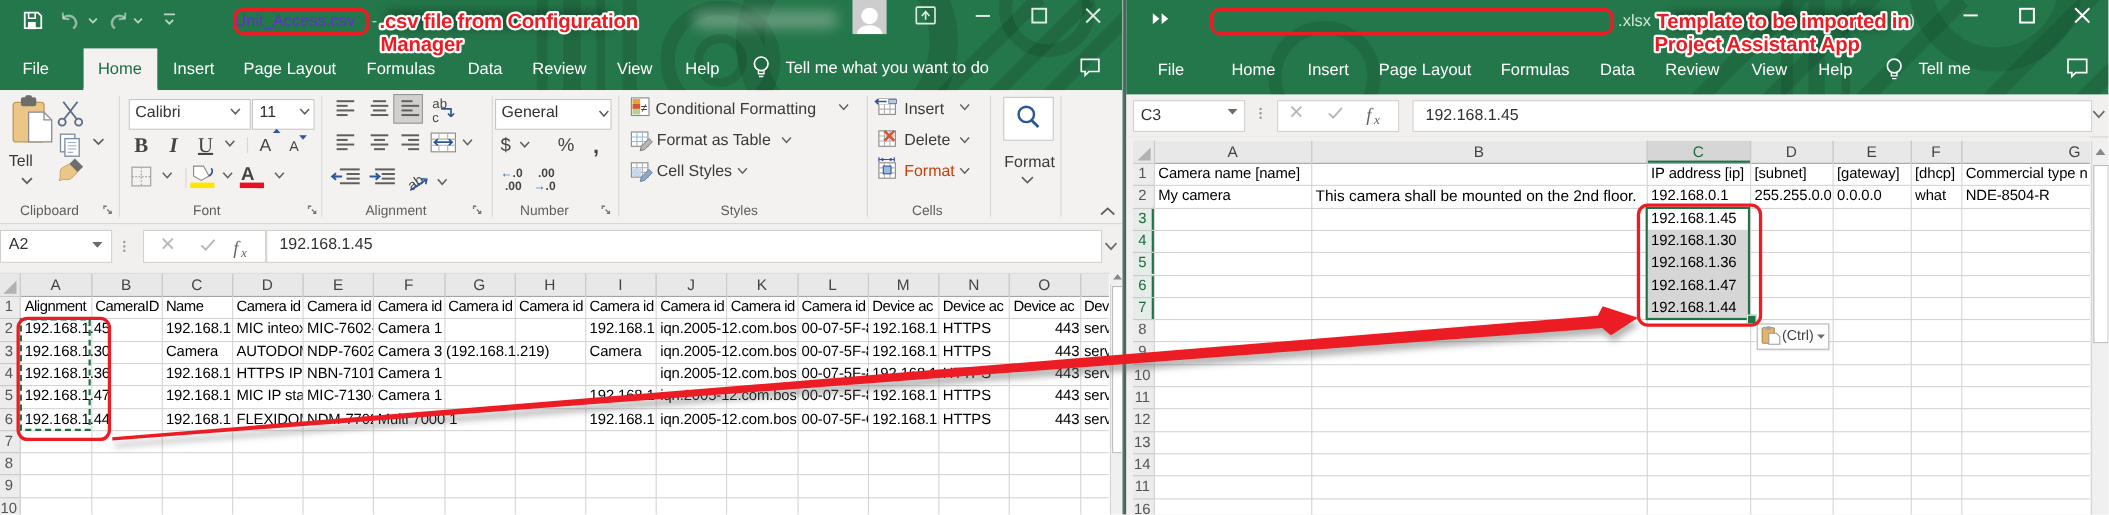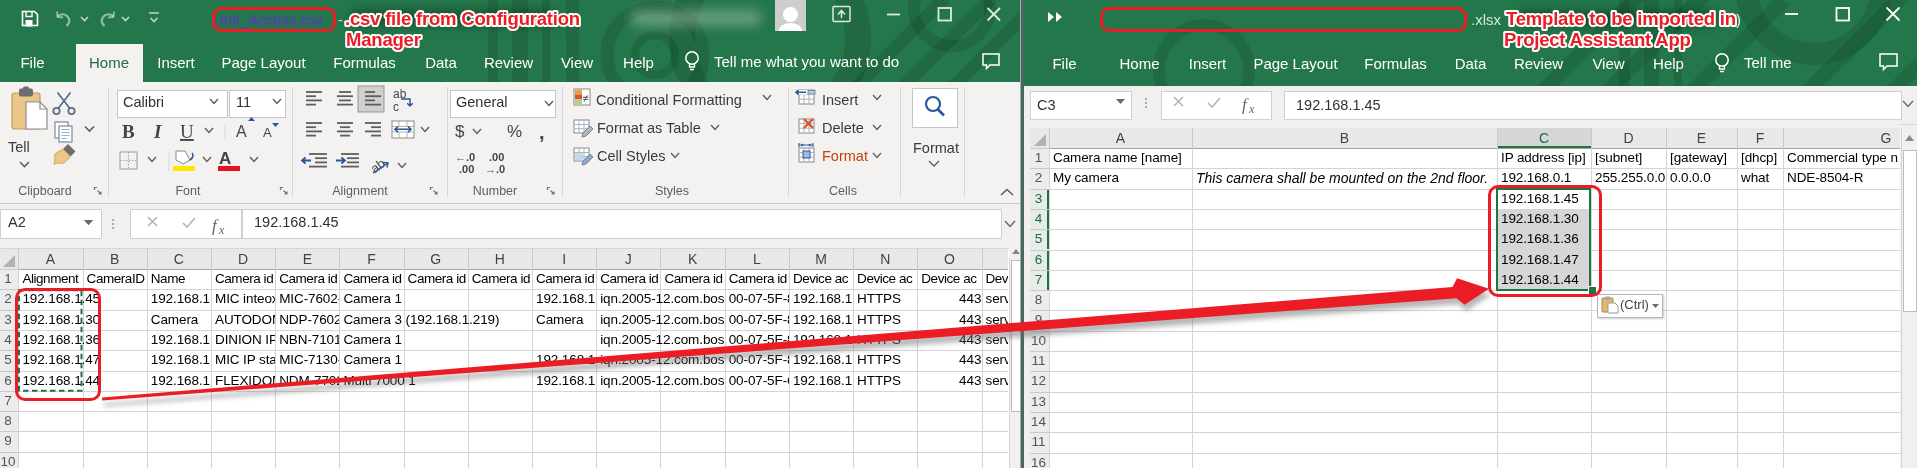--- a/index.html
+++ b/index.html
@@ -470,21 +470,21 @@
 <div class="ab" style="left:343.4px;top:309.6px;width:168px;height:20.3px;overflow:hidden;font-size:13.5px;letter-spacing:-0.1px;line-height:20.3px;white-space:nowrap;color:#000;">Camera 3 (192.168.1.219)</div>
 <div class="ab" style="left:536.0px;top:309.6px;width:60px;height:20.3px;overflow:hidden;font-size:13.5px;letter-spacing:-0.1px;line-height:20.3px;white-space:nowrap;color:#000;">Camera</div>
 <div class="ab" style="left:600.2px;top:309.6px;width:124px;height:20.3px;overflow:hidden;font-size:13.5px;letter-spacing:-0.1px;line-height:20.3px;white-space:nowrap;color:#000;">iqn.2005-12.com.bosch</div>
 <div class="ab" style="left:728.7px;top:309.6px;width:60px;height:20.3px;overflow:hidden;font-size:13.5px;letter-spacing:-0.1px;line-height:20.3px;white-space:nowrap;color:#000;">00-07-5F-8</div>
 <div class="ab" style="left:792.9px;top:309.6px;width:60px;height:20.3px;overflow:hidden;font-size:13.5px;letter-spacing:-0.1px;line-height:20.3px;white-space:nowrap;color:#000;">192.168.1.</div>
 <div class="ab" style="left:857.1px;top:309.6px;width:60px;height:20.3px;overflow:hidden;font-size:13.5px;letter-spacing:-0.1px;line-height:20.3px;white-space:nowrap;color:#000;">HTTPS</div>
 <div class="ab" style="left:921.3px;top:309.6px;width:60px;height:20.3px;overflow:hidden;font-size:13.5px;letter-spacing:-0.1px;line-height:20.3px;white-space:nowrap;text-align:right;padding-right:3px;color:#000;">443</div>
 <div class="ab" style="left:985.5px;top:309.6px;width:22px;height:20.3px;overflow:hidden;font-size:13.5px;letter-spacing:-0.1px;line-height:20.3px;white-space:nowrap;color:#000;">serv</div>
 <div class="ab" style="left:22.4px;top:329.9px;width:95px;height:20.3px;overflow:hidden;font-size:13.5px;letter-spacing:-0.1px;line-height:20.3px;white-space:nowrap;color:#000;">192.168.1.36</div>
 <div class="ab" style="left:150.8px;top:329.9px;width:60px;height:20.3px;overflow:hidden;font-size:13.5px;letter-spacing:-0.1px;line-height:20.3px;white-space:nowrap;color:#000;">192.168.1.</div>
-<div class="ab" style="left:215.0px;top:329.9px;width:60px;height:20.3px;overflow:hidden;font-size:13.5px;letter-spacing:-0.1px;line-height:20.3px;white-space:nowrap;color:#000;">DINION IP</div>
+<div class="ab" style="left:215.0px;top:329.9px;width:60px;height:20.3px;overflow:hidden;font-size:13.5px;letter-spacing:-0.1px;line-height:20.3px;white-space:nowrap;color:#000;">HTTPS IP</div>
 <div class="ab" style="left:279.2px;top:329.9px;width:60px;height:20.3px;overflow:hidden;font-size:13.5px;letter-spacing:-0.1px;line-height:20.3px;white-space:nowrap;color:#000;">NBN-7101-</div>
 <div class="ab" style="left:343.4px;top:329.9px;width:120px;height:20.3px;overflow:hidden;font-size:13.5px;letter-spacing:-0.1px;line-height:20.3px;white-space:nowrap;color:#000;">Camera 1</div>
 <div class="ab" style="left:600.2px;top:329.9px;width:124px;height:20.3px;overflow:hidden;font-size:13.5px;letter-spacing:-0.1px;line-height:20.3px;white-space:nowrap;color:#000;">iqn.2005-12.com.bosch</div>
 <div class="ab" style="left:728.7px;top:329.9px;width:60px;height:20.3px;overflow:hidden;font-size:13.5px;letter-spacing:-0.1px;line-height:20.3px;white-space:nowrap;color:#000;">00-07-5F-8</div>
 <div class="ab" style="left:792.9px;top:329.9px;width:60px;height:20.3px;overflow:hidden;font-size:13.5px;letter-spacing:-0.1px;line-height:20.3px;white-space:nowrap;color:#000;">192.168.1.</div>
 <div class="ab" style="left:857.1px;top:329.9px;width:60px;height:20.3px;overflow:hidden;font-size:13.5px;letter-spacing:-0.1px;line-height:20.3px;white-space:nowrap;color:#000;">HTTPS</div>
 <div class="ab" style="left:921.3px;top:329.9px;width:60px;height:20.3px;overflow:hidden;font-size:13.5px;letter-spacing:-0.1px;line-height:20.3px;white-space:nowrap;text-align:right;padding-right:3px;color:#000;">443</div>
 <div class="ab" style="left:985.5px;top:329.9px;width:22px;height:20.3px;overflow:hidden;font-size:13.5px;letter-spacing:-0.1px;line-height:20.3px;white-space:nowrap;color:#000;">serv</div>
 <div class="ab" style="left:22.4px;top:350.2px;width:95px;height:20.3px;overflow:hidden;font-size:13.5px;letter-spacing:-0.1px;line-height:20.3px;white-space:nowrap;color:#000;">192.168.1.47</div>
 <div class="ab" style="left:150.8px;top:350.2px;width:60px;height:20.3px;overflow:hidden;font-size:13.5px;letter-spacing:-0.1px;line-height:20.3px;white-space:nowrap;color:#000;">192.168.1.</div>
@@ -672,21 +672,21 @@
 <div class="ab" style="left:1030px;top:432.20px;width:19px;height:1px;background:#c9c9c9;"></div>
 <div class="ctr" style="left:1030px;top:452.5px;width:17px;height:20.3px;line-height:20.3px;font-size:13.5px;color:#555;">16</div>
 <div class="ab" style="left:1030px;top:452.50px;width:19px;height:1px;background:#c9c9c9;"></div>
 <div class="ab" style="left:1053.0px;top:148.0px;width:138px;height:20.3px;overflow:hidden;font-size:13.5px;letter-spacing:-0.1px;line-height:20.3px;white-space:nowrap;color:#000;">Camera name [name]</div>
 <div class="ab" style="left:1501.0px;top:148.0px;width:89px;height:20.3px;overflow:hidden;font-size:13.5px;letter-spacing:-0.1px;line-height:20.3px;white-space:nowrap;color:#000;">IP address [ip]</div>
 <div class="ab" style="left:1595.0px;top:148.0px;width:70px;height:20.3px;overflow:hidden;font-size:13.5px;letter-spacing:-0.1px;line-height:20.3px;white-space:nowrap;color:#000;">[subnet]</div>
 <div class="ab" style="left:1670.0px;top:148.0px;width:66px;height:20.3px;overflow:hidden;font-size:13.5px;letter-spacing:-0.1px;line-height:20.3px;white-space:nowrap;color:#000;">[gateway]</div>
 <div class="ab" style="left:1741.0px;top:148.0px;width:41px;height:20.3px;overflow:hidden;font-size:13.5px;letter-spacing:-0.1px;line-height:20.3px;white-space:nowrap;color:#000;">[dhcp]</div>
 <div class="ab" style="left:1787.0px;top:148.0px;width:112px;height:20.3px;overflow:hidden;font-size:13.5px;letter-spacing:-0.1px;line-height:20.3px;white-space:nowrap;color:#000;">Commercial type n</div>
 <div class="ab" style="left:1053.0px;top:168.3px;width:138px;height:20.3px;overflow:hidden;font-size:13.5px;letter-spacing:-0.1px;line-height:20.3px;white-space:nowrap;color:#000;">My camera</div>
-<div class="ab" style="left:1196.0px;top:168.3px;width:300px;height:20.3px;overflow:hidden;font-size:13.5px;letter-spacing:-0.1px;line-height:20.3px;white-space:nowrap;color:#000;letter-spacing:0px;font-size:14px;font-style:italic;">This camera shall be mounted on the 2nd floor.</div>
+<div class="ab" style="left:1196.0px;top:168.3px;width:300px;height:20.3px;overflow:hidden;font-size:13.5px;letter-spacing:-0.1px;line-height:20.3px;white-space:nowrap;color:#000;letter-spacing:0px;font-size:14px;">This camera shall be mounted on the 2nd floor.</div>
 <div class="ab" style="left:1501.0px;top:168.3px;width:89px;height:20.3px;overflow:hidden;font-size:13.5px;letter-spacing:-0.1px;line-height:20.3px;white-space:nowrap;color:#000;">192.168.0.1</div>
 <div class="ab" style="left:1595.0px;top:168.3px;width:70px;height:20.3px;overflow:hidden;font-size:13.5px;letter-spacing:-0.1px;line-height:20.3px;white-space:nowrap;color:#000;">255.255.0.0</div>
 <div class="ab" style="left:1670.0px;top:168.3px;width:66px;height:20.3px;overflow:hidden;font-size:13.5px;letter-spacing:-0.1px;line-height:20.3px;white-space:nowrap;color:#000;">0.0.0.0</div>
 <div class="ab" style="left:1741.0px;top:168.3px;width:41px;height:20.3px;overflow:hidden;font-size:13.5px;letter-spacing:-0.1px;line-height:20.3px;white-space:nowrap;color:#000;">what</div>
 <div class="ab" style="left:1787.0px;top:168.3px;width:112px;height:20.3px;overflow:hidden;font-size:13.5px;letter-spacing:-0.1px;line-height:20.3px;white-space:nowrap;color:#000;">NDE-8504-R</div>
 <div class="ab" style="left:1498px;top:208.9px;width:92px;height:81.2px;background:#d6d6d6;"></div>
 <div class="ab" style="left:1501.0px;top:188.6px;width:89px;height:20.3px;overflow:hidden;font-size:13.5px;letter-spacing:-0.1px;line-height:20.3px;white-space:nowrap;color:#000;">192.168.1.45</div>
 <div class="ab" style="left:1501.0px;top:208.9px;width:89px;height:20.3px;overflow:hidden;font-size:13.5px;letter-spacing:-0.1px;line-height:20.3px;white-space:nowrap;color:#000;">192.168.1.30</div>
 <div class="ab" style="left:1501.0px;top:229.2px;width:89px;height:20.3px;overflow:hidden;font-size:13.5px;letter-spacing:-0.1px;line-height:20.3px;white-space:nowrap;color:#000;">192.168.1.36</div>
 <div class="ab" style="left:1501.0px;top:249.5px;width:89px;height:20.3px;overflow:hidden;font-size:13.5px;letter-spacing:-0.1px;line-height:20.3px;white-space:nowrap;color:#000;">192.168.1.47</div>

